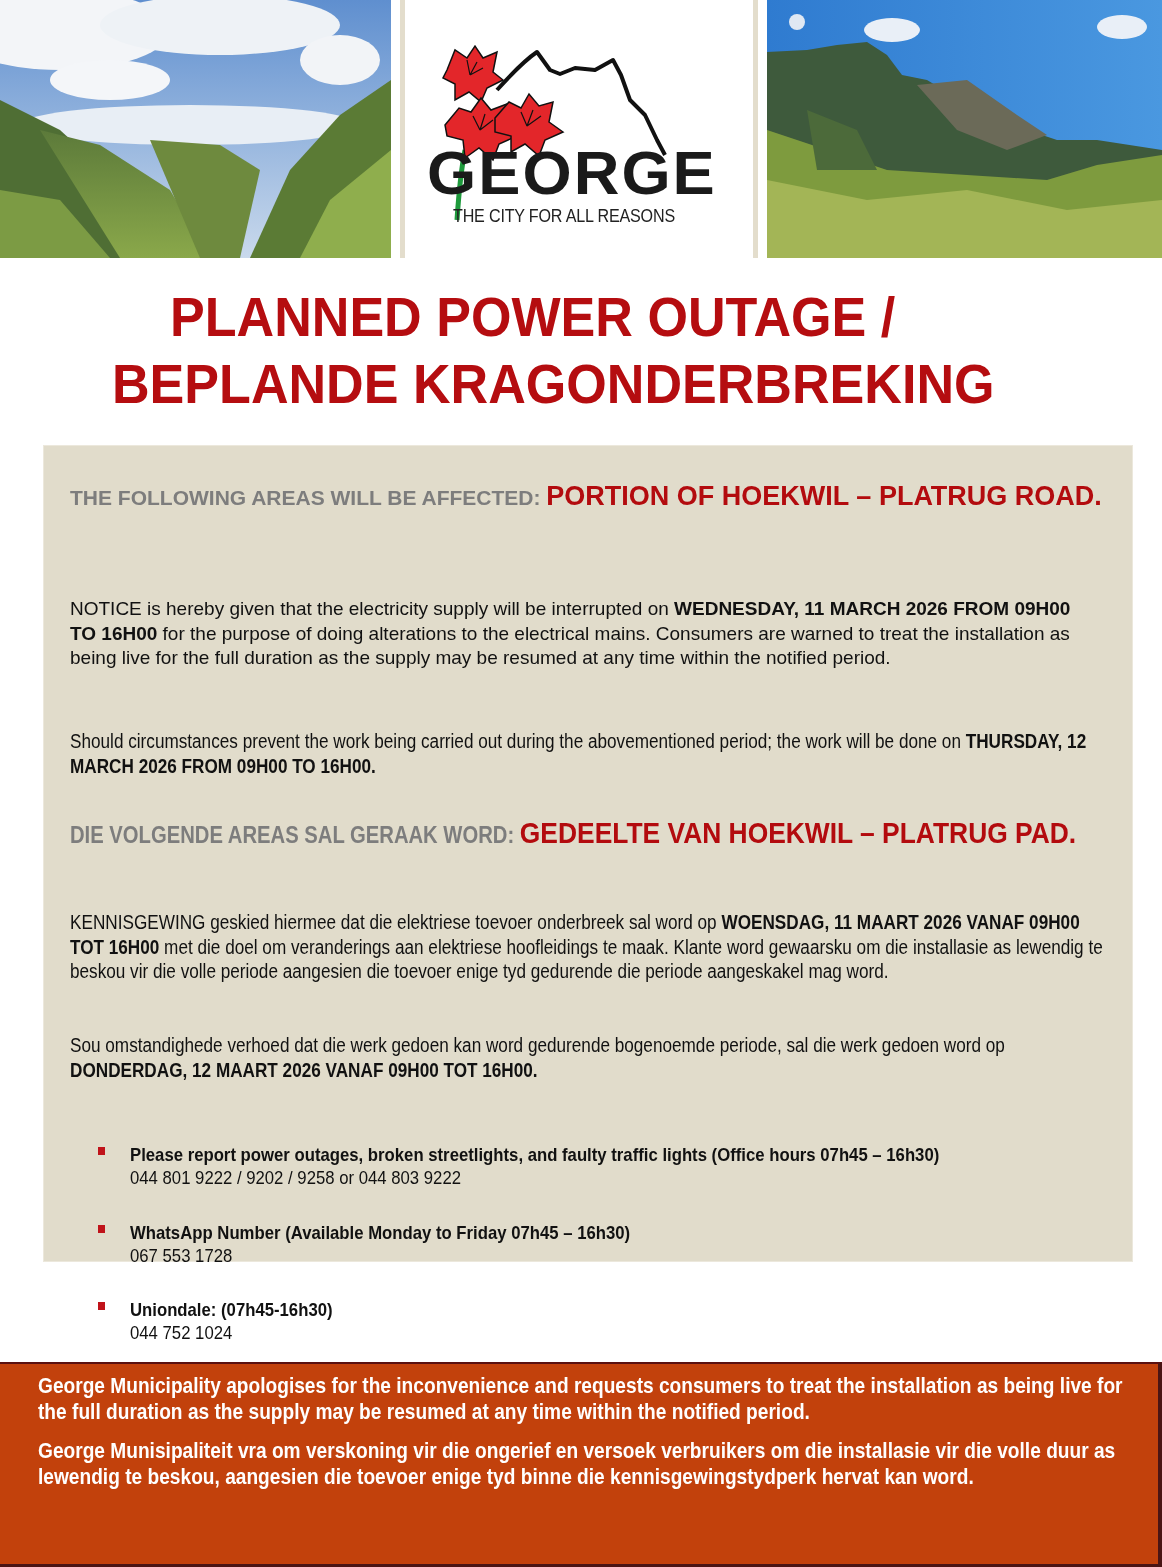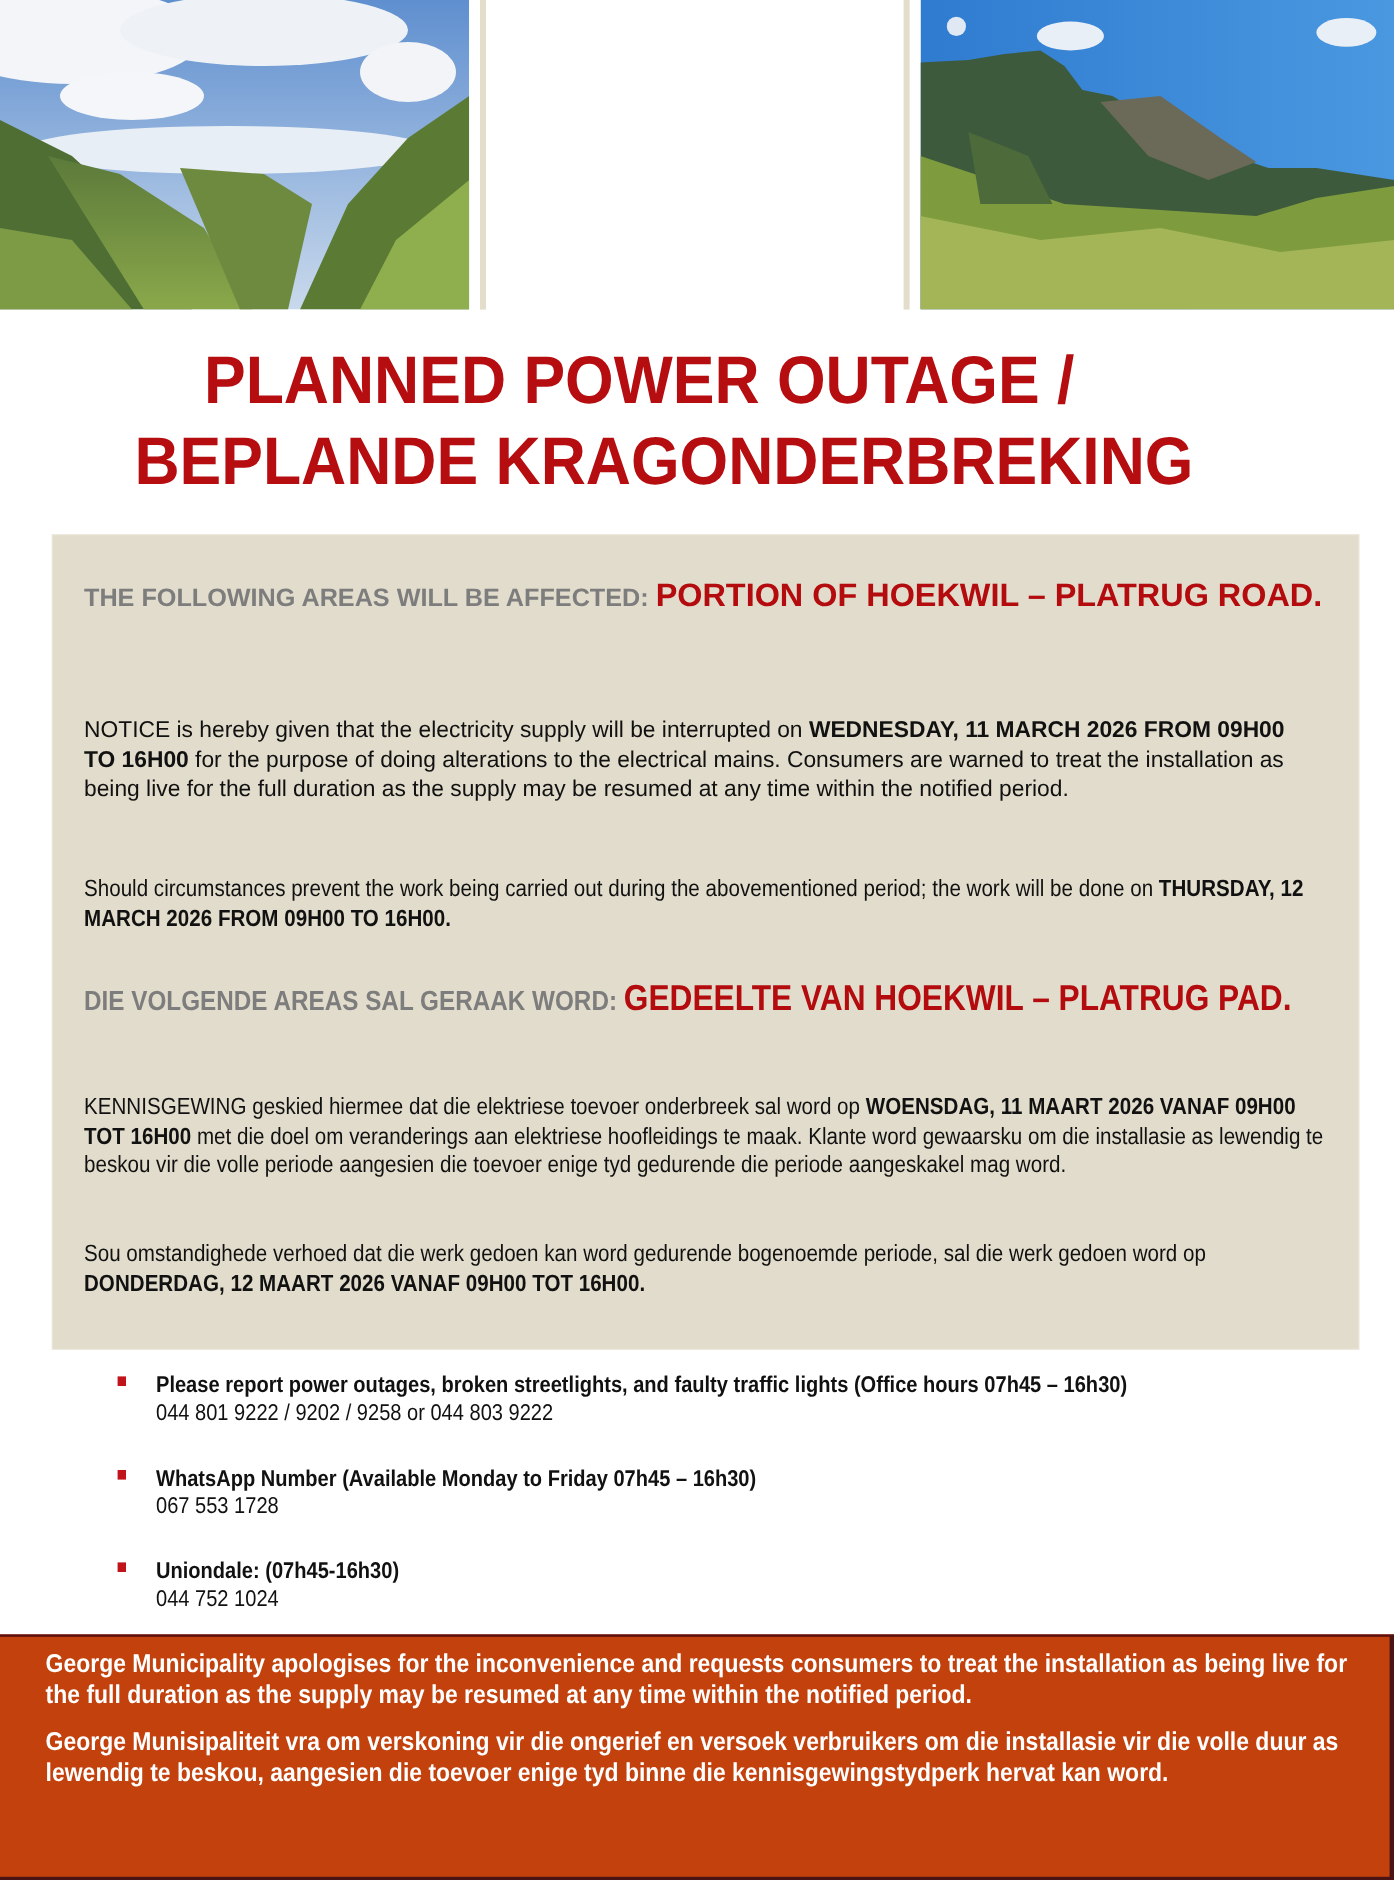--- a/index.html
+++ b/index.html
@@ -23,21 +23,21 @@
   .logo-tag { position: absolute; left: 48px; top: 206px; font-size: 17.5px; color: #222;
               letter-spacing: -0.2px; transform: scaleX(0.92); transform-origin: left; white-space: nowrap; }
 
   
   .title { position: absolute; left: 0; width: 1162px; font-weight: bold; color: #b50d10;
            font-size: 56px; line-height: 1; white-space: nowrap; transform: scaleX(0.93); transform-origin: left; }
   .title-1 { top: 289px; left: 170px; }
   .title-2 { top: 356px; left: 112px; }
 
   
-  .notice-box { position: absolute; left: 44px; top: 446px; width: 1088px; height: 678px;
+  .notice-box { position: absolute; left: 44px; top: 446px; width: 1088px; height: 815px;
                 background: #e1dccb; box-shadow: 0 0 0 1px #ece8dc; }
   .notice-inner { position: absolute; left: 26px; top: 33px; width: 1040px; }
   .area-heading { font-weight: bold; line-height: 34px; margin: 0; }
   .area-label { color: #7d7d7d; font-size: 21px; }
   .area-value { color: #b30b0e; font-size: 27px; }
   .para { font-size: 19px; line-height: 24.5px; margin: 0; color: #111; }
   .para b { font-weight: bold; }
   .condensed { transform: scaleX(0.88); transform-origin: left; width: 1180px; }
   .condensed-para { font-size: 19.5px; line-height: 24.5px; }
   .ah-1 { position: absolute; top: 0; }
@@ -86,20 +86,41 @@
       <ellipse cx="190" cy="125" rx="170" ry="20" fill="#e8eef5"></ellipse>
       <path d="M0 100 L60 130 L120 185 L150 230 L160 258 L0 258 Z" fill="#4f6e34"></path>
       <path d="M40 130 L100 145 L170 190 L210 258 L120 258 Z" fill="url(#hillL)"></path>
       <path d="M150 140 L220 145 L260 170 L240 258 L200 258 Z" fill="#6e8a3e"></path>
       <path d="M391 80 L340 115 L290 170 L250 258 L391 258 Z" fill="#5b7b35"></path>
       <path d="M391 150 L330 200 L300 258 L391 258 Z" fill="#8fae4d"></path>
       <path d="M0 190 L60 200 L110 258 L0 258 Z" fill="#7c9b44"></path>
     </svg>
   </div>
   <div class="divider-bar divider-left"></div>
+  <div class="logo-area">
+    <svg class="logo-svg" viewBox="0 0 310 200">
+
+      <path d="M72 60 C90 40 100 30 112 22 L125 40 L135 44 L150 38 L170 40 L188 30 L196 45 L205 70 L220 85 L232 110 L240 125" fill="none" stroke="#111" stroke-width="4" stroke-linejoin="round"></path>
+
+      <path d="M40 120 C36 140 34 160 32 190" fill="none" stroke="#1e9a3c" stroke-width="5"></path>
+
+      <g fill="#e3262a" stroke="#111" stroke-width="1.5">
+        <path d="M22 40 L30 20 L42 28 L50 16 L58 28 L72 22 L68 42 L78 50 L62 58 L56 72 L44 62 L30 70 L30 54 L18 48 Z"></path>
+        <path d="M20 95 L34 78 L46 82 L56 68 L66 80 L82 74 L78 96 L92 106 L74 114 L68 130 L54 118 L40 128 L38 110 L22 106 Z"></path>
+        <path d="M70 88 L84 72 L96 78 L104 64 L114 76 L128 72 L124 92 L138 102 L120 110 L114 126 L100 114 L86 122 L86 106 L70 102 Z"></path>
+      </g>
+      <g stroke="#111" stroke-width="1.2" fill="none">
+        <path d="M45 45 L42 30 M45 45 L52 32 M45 45 L58 38"></path>
+        <path d="M55 100 L48 86 M55 100 L60 84 M55 100 L68 90"></path>
+        <path d="M102 96 L96 82 M102 96 L108 80 M102 96 L116 86"></path>
+      </g>
+    </svg>
+    <div class="logo-word">GEORGE</div>
+    <div class="logo-tag">THE CITY FOR ALL REASONS</div>
+  </div>
   <div class="divider-bar divider-right"></div>
   <div class="photo photo-right">
     <svg viewBox="0 0 395 258" preserveAspectRatio="none">
       <defs>
         <linearGradient id="skyR" x1="0" y1="0" x2="1" y2="0">
           <stop offset="0" stop-color="#2f7bd0"></stop>
             <stop offset="1" stop-color="#4a98e0"></stop>
         </linearGradient>
       </defs>
       <rect width="395" height="258" fill="url(#skyR)"></rect>

